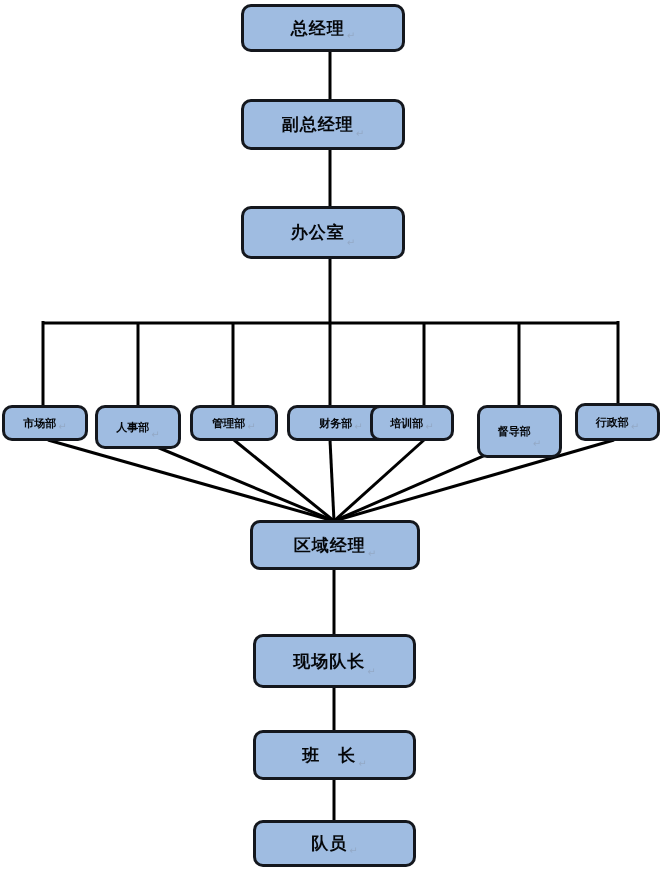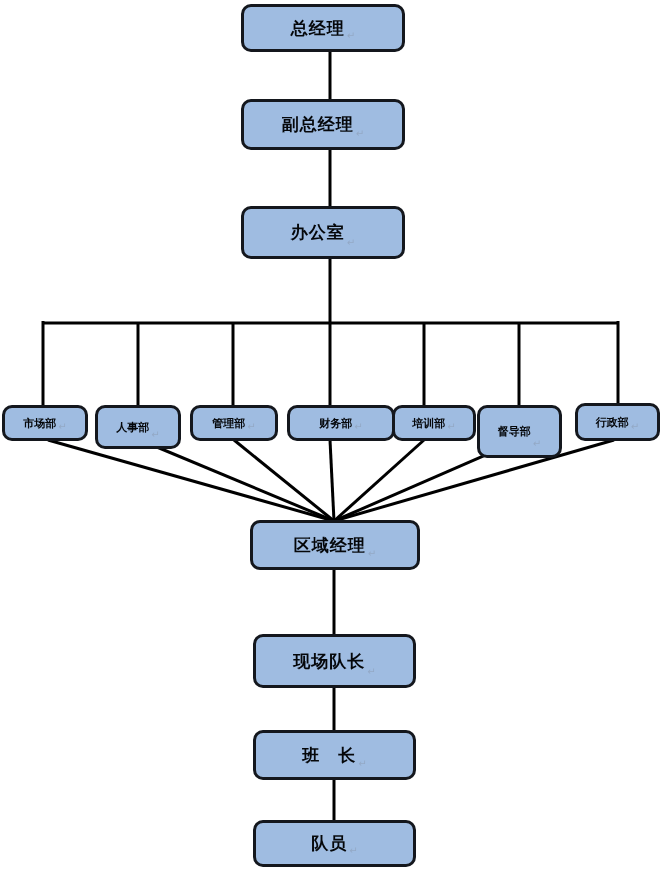--- a/index.html
+++ b/index.html
@@ -116,21 +116,21 @@
   <div class="node small" style="left:190px;top:405px;width:88px;height:36px">
     <span class="lbl">管理部</span>
       <span class="pmark">↵</span>
   </div>
 
   <div class="node small" style="left:287px;top:405px;width:108px;height:36px">
     <span class="lbl">财务部</span>
       <span class="pmark">↵</span>
   </div>
 
-  <div class="node small" style="left:392px;top:405px;width:84px;height:36px">
+  <div class="node small" style="left:370px;top:405px;width:84px;height:36px">
     <span class="lbl">培训部</span>
       <span class="pmark">↵</span>
   </div>
 
   <div class="node small" style="left:477px;top:405px;width:85px;height:53px">
     <span class="lbl">督导部</span>
       <span class="pmark">↵</span>
   </div>
 
   <div class="node small" style="left:575px;top:403px;width:85px;height:38px">

